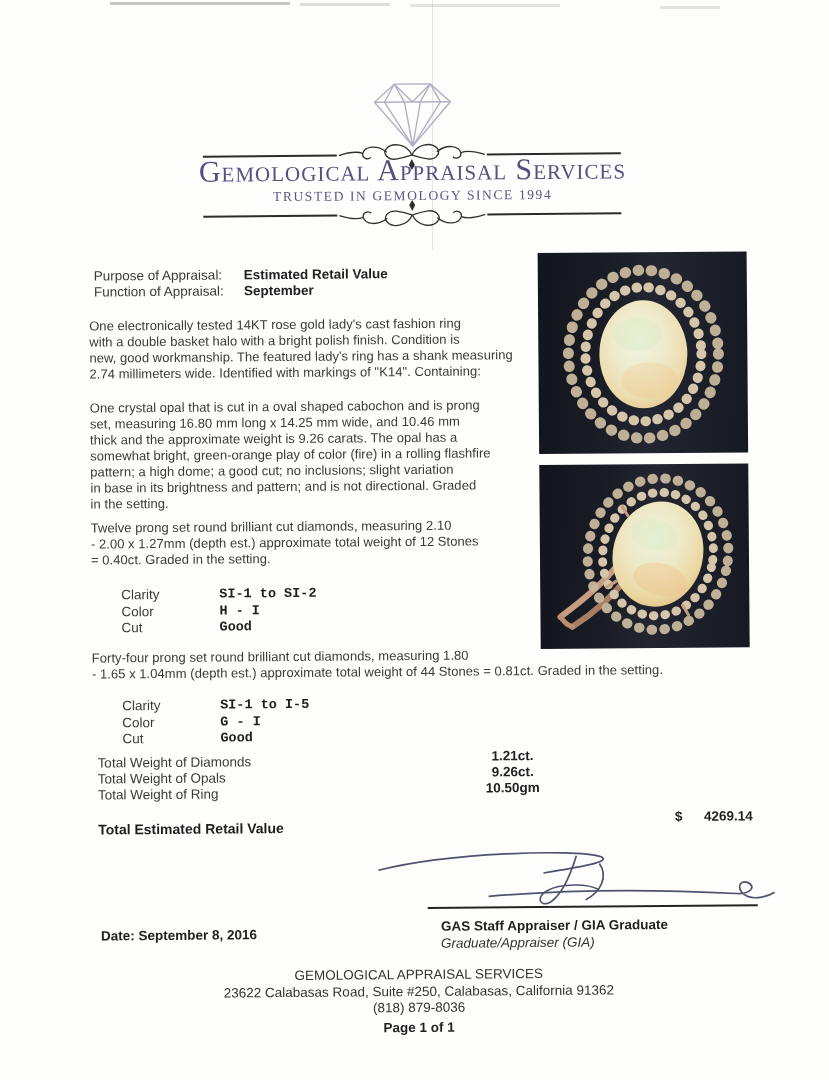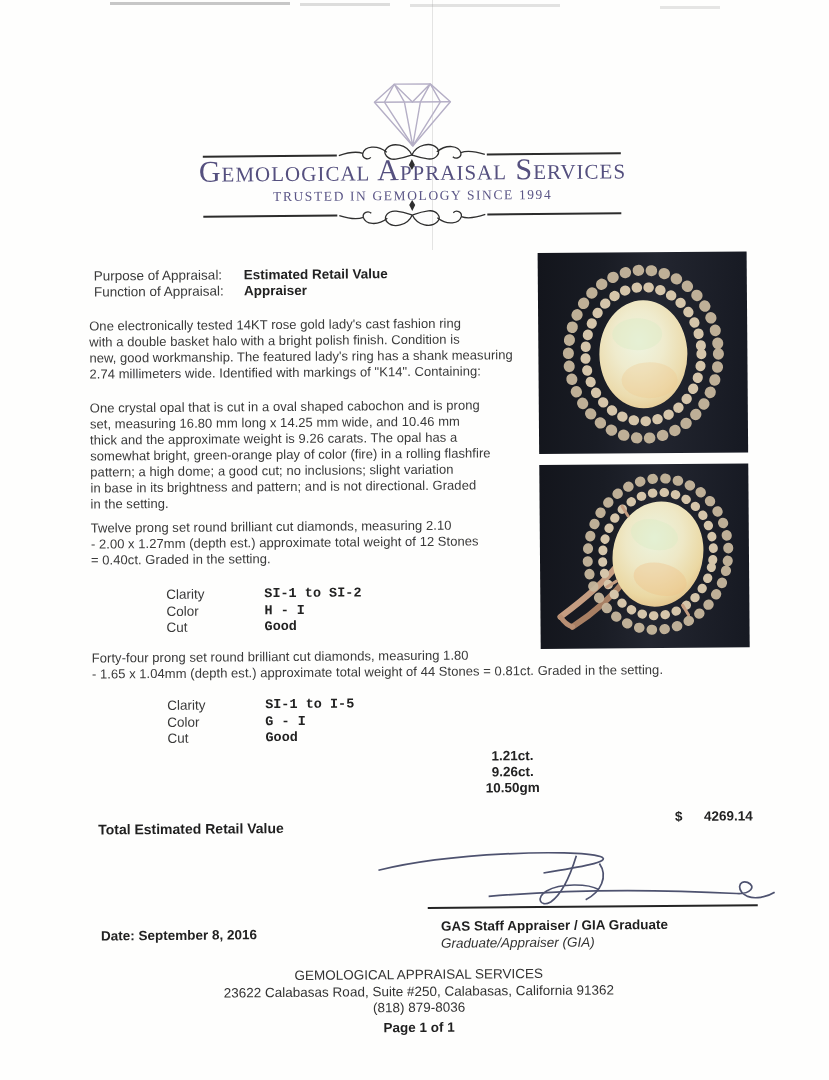--- a/index.html
+++ b/index.html
@@ -42,21 +42,21 @@
   .para { position:absolute; left:90px; font-size:13px; line-height:16px; white-space:pre-line; letter-spacing:.05px; }
   .para1 { top:316px; width:478px; }
   .para2 { top:398px; width:478px; }
   .para3 { top:518px; width:478px; }
   .para4 { top:648px; width:690px; }
 
   
   .grading { position:absolute; left:120px; font-size:13.5px; line-height:16.5px; }
   .grading1 { top:585px; }
   .grading2 { top:696px; }
-  .grading .g-row { display:flex;margin-left:45px; }
+  .grading .g-row { display:flex; }
   .grading .g-label { width:98px; }
   .grading .g-value { font-weight:bold; color:#222;font-family:Liberation Mono, monospace; }
 
   
   .totals { position:absolute; left:95px; top:753px; font-size:13.5px; line-height:16.2px; }
   .totals-values { position:absolute; left:440px; top:749px; width:140px; text-align:center;
                    font-weight:bold; color:#222; font-size:13.5px; line-height:16.2px; }
   .retail-label { position:absolute; left:95px; top:819px; font-size:14px; font-weight:bold; color:#1f1f1f; }
   .retail-currency { position:absolute; left:672px; top:811px; font-size:13.5px; font-weight:bold; color:#222; }
   .retail-amount { position:absolute; left:701px; top:811px; font-size:13.5px; font-weight:bold; color:#222; }
@@ -138,21 +138,21 @@
       <div class="rule"></div>
     </div>
 
     <div class="meta">
       <div class="meta-row">
         <span class="meta-label">Purpose of Appraisal:</span>
         <span class="meta-value">Estimated Retail Value</span>
       </div>
       <div class="meta-row">
         <span class="meta-label">Function of Appraisal:</span>
-        <span class="meta-value">Appraiser</span>
+        <span class="meta-value">September</span>
       </div>
     </div>
 
     <div class="para para1">One electronically tested 14KT rose gold lady's cast fashion ring
 with a double basket halo with a bright polish finish. Condition is
 new, good workmanship. The featured lady's ring has a shank measuring
 2.74 millimeters wide. Identified with markings of "K14". Containing:</div>
     <div class="para para2">One crystal opal that is cut in a oval shaped cabochon and is prong
 set, measuring 16.80 mm long x 14.25 mm wide, and 10.46 mm
 thick and the approximate weight is 9.26 carats. The opal has a
@@ -189,20 +189,25 @@
       <div class="g-row">
         <span class="g-label">Color</span>
         <span class="g-value">G - I</span>
       </div>
       <div class="g-row">
         <span class="g-label">Cut</span>
         <span class="g-value">Good</span>
       </div>
     </div>
 
+    <div class="totals">
+      <div>Total Weight of Diamonds</div>
+      <div>Total Weight of Opals</div>
+      <div>Total Weight of Ring</div>
+    </div>
     <div class="totals-values">
       <div>1.21ct.</div>
       <div>9.26ct.</div>
       <div>10.50gm</div>
     </div>
     <div class="retail-label">Total Estimated Retail Value</div>
     <div class="retail-currency">$</div>
     <div class="retail-amount">4269.14</div>
 
     <div class="photo photo1">

